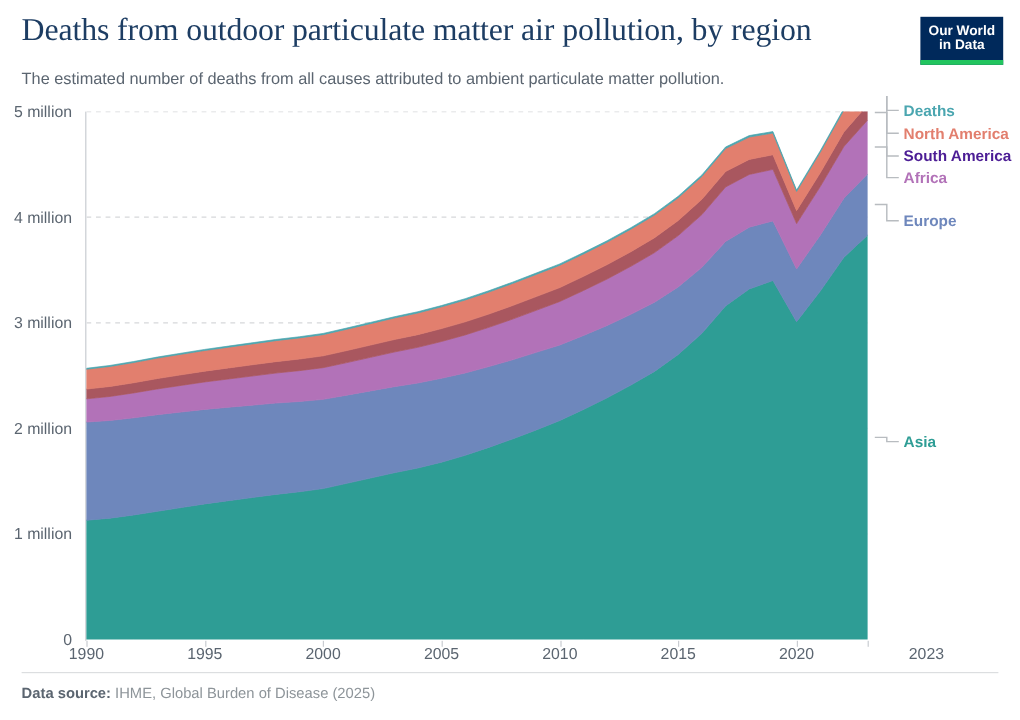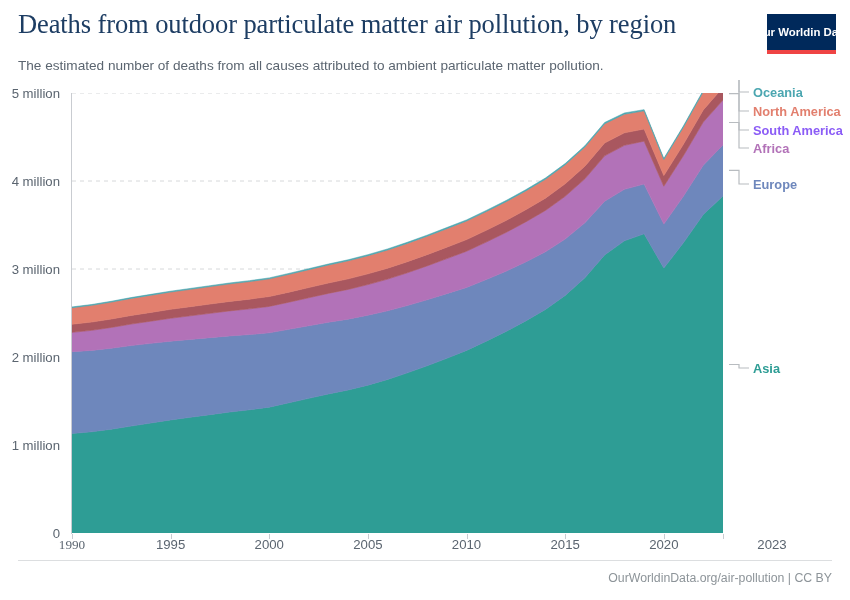--- a/index.html
+++ b/index.html
@@ -24,22 +24,22 @@
     margin-top:18px;
     font-size:13.6px; font-weight:400; line-height:1.25;
     color:#5b6570;
   }
 
   
   .logo {
     position:absolute; right:14px; top:14px;
     width:69px; height:40px;
     background:#00295b;
-    border-bottom:4px solid #ef4444;
-    display:flex; flex-direction:row;
+    border-bottom:4px solid #22c55e;
+    display:flex; flex-direction:column;
     align-items:center; justify-content:center;
     line-height:1.08;
   }
   .logo span {
     color:#fff; font-size:11.4px; font-weight:700;
     font-family:"Liberation Sans", sans-serif;
     white-space:nowrap;
   }
 
   
@@ -139,45 +139,47 @@
       <div class="xtickmark" style="left: 72px;"></div>
       <div class="xtickmark" style="left: 170.636px;"></div>
       <div class="xtickmark" style="left: 269.273px;"></div>
       <div class="xtickmark" style="left: 367.909px;"></div>
       <div class="xtickmark" style="left: 466.545px;"></div>
       <div class="xtickmark" style="left: 565.182px;"></div>
       <div class="xtickmark" style="left: 663.818px;"></div>
       <div class="xtickmark" style="left: 723px;"></div>
     </div>
   <div class="xlabels" id="xlabels">
-      <div class="xlab" style="left: 72px; font-family: Liberation Serif, serif;">1990</div>
+      <div class="xlab" style="left: 72px;">1990</div>
       <div class="xlab" style="left: 170.636px;">1995</div>
       <div class="xlab" style="left: 269.273px;">2000</div>
       <div class="xlab" style="left: 367.909px;">2005</div>
       <div class="xlab" style="left: 466.545px;">2010</div>
       <div class="xlab" style="left: 565.182px;">2015</div>
       <div class="xlab" style="left: 663.818px;">2020</div>
       <div class="xlab" style="left: 724px; margin-left: 48px;">2023</div>
     </div>
 
   <div class="legend">
     <svg class="lgd-conn" id="lgd-conn" viewBox="0 0 30 320" preserveAspectRatio="none">
         <path d="M2,-12.4 L12,-12.4 L12,12.0 L22,12.0" fill="none" stroke="#b8bcc0" stroke-width="1.2"></path>
         <path d="M2,-2.2 L12,-2.2 L12,31.0 L22,31.0" fill="none" stroke="#b8bcc0" stroke-width="1.2"></path>
         <path d="M2,13.7 L12,13.7 L12,50.0 L22,50.0" fill="none" stroke="#b8bcc0" stroke-width="1.2"></path>
         <path d="M2,42.5 L12,42.5 L12,68.0 L22,68.0" fill="none" stroke="#b8bcc0" stroke-width="1.2"></path>
         <path d="M2,90.4 L12,90.4 L12,104.0 L22,104.0" fill="none" stroke="#b8bcc0" stroke-width="1.2"></path>
         <path d="M2,284.5 L12,284.5 L12,288.0 L22,288.0" fill="none" stroke="#b8bcc0" stroke-width="1.2"></path>
       </svg>
     <div id="lgd-labels">
-        <div class="lgd" style="top: 12px; color: rgb(75, 166, 176);">Oceania</div>
+        <div class="lgd" style="top: 12px; color: rgb(75, 166, 176);">Deaths</div>
         <div class="lgd" style="top: 31px; color: rgb(226, 127, 110);">North America</div>
-        <div class="lgd" style="top: 50px; color: #8b5cf6;">South America</div>
+        <div class="lgd" style="top: 50px; color: #4c1d95;">South America</div>
         <div class="lgd" style="top: 68px; color: rgb(178, 114, 184);">Africa</div>
         <div class="lgd" style="top: 104px; color: rgb(110, 135, 188);">Europe</div>
         <div class="lgd" style="top: 288px; color: rgb(46, 157, 149);">Asia</div>
       </div>
   </div>
 
   <div class="footer-rule"></div>
-  <div class="foot-right">OurWorldinData.org/air-pollution | CC BY</div>
+  <div class="foot-left">
+    <b>Data source:</b><span> IHME, Global Burden of Disease (2025)</span>
+  </div>
 
 </div>
 
 </body></html>

